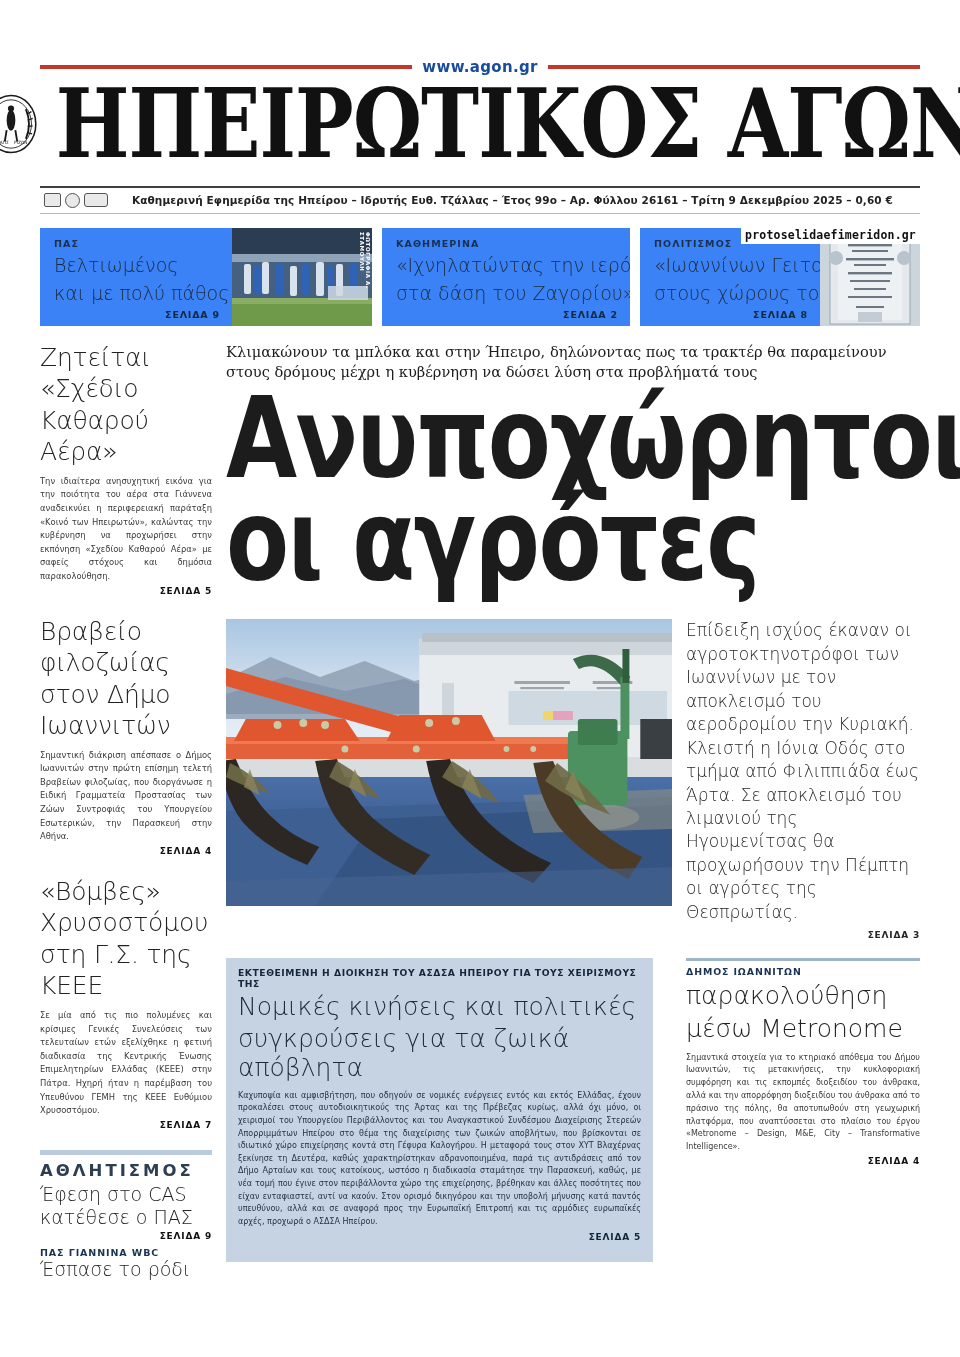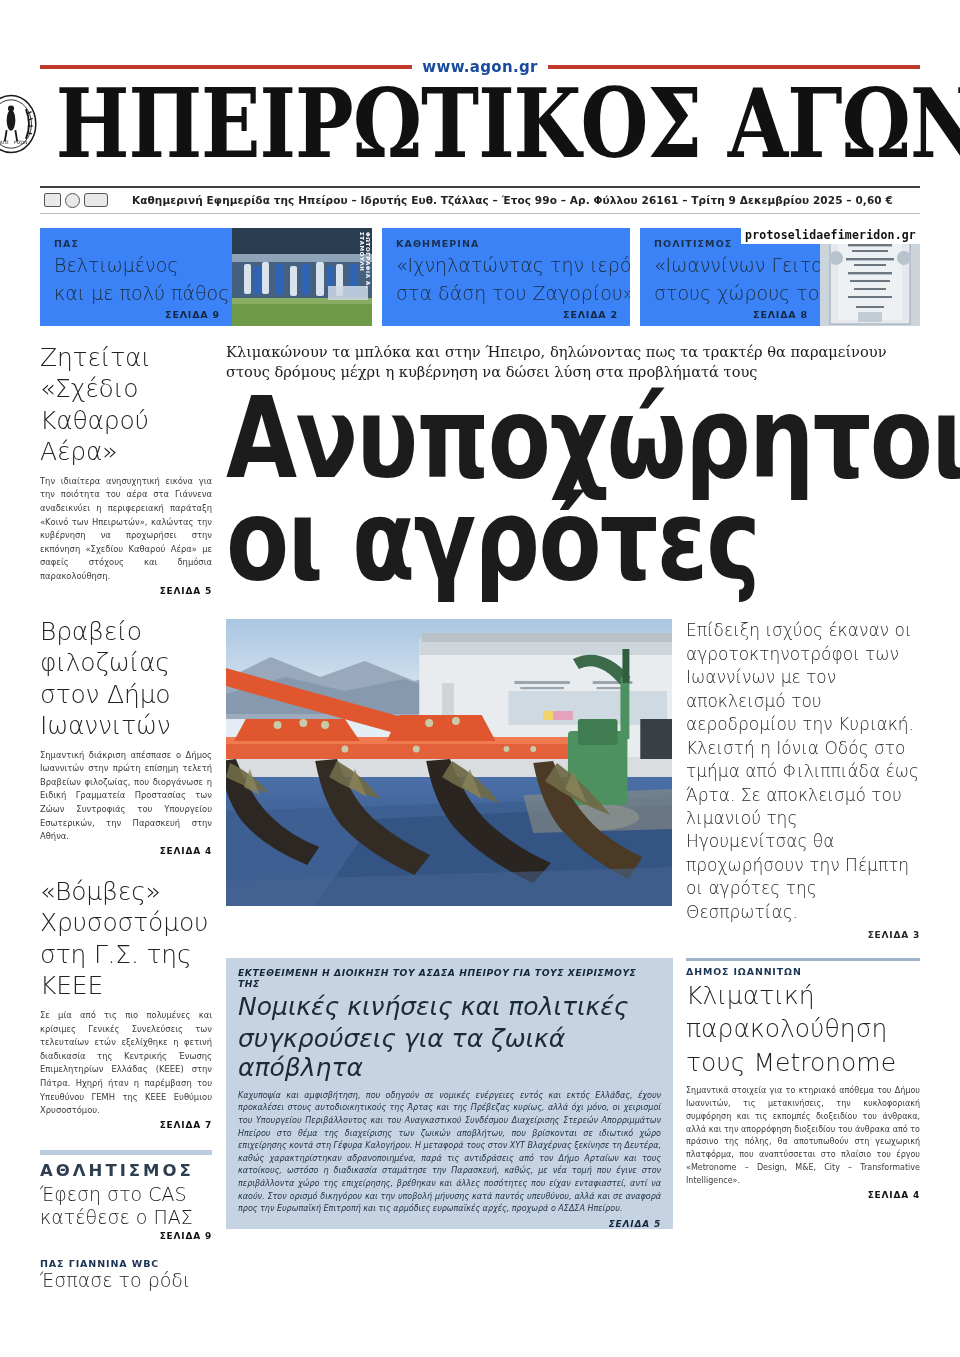--- a/index.html
+++ b/index.html
@@ -60,47 +60,47 @@
   .col-main { flex:1; min-width:0; }
 
   .lead-h { font-size:25px; font-weight:300; color:#222; line-height:1.26; letter-spacing:-.2px;}
   .lead-body { font-size:8.4px; line-height:1.62; color:#3a3a3a; text-align:justify; margin-top:7px; }
   .lead-pg { font-size:9px; font-weight:bold; letter-spacing:.8px; text-align:right; margin-top:2px; color:#111;}
   .lead-block { margin-bottom:20px; }
   .lead-block.tight .lead-h { font-size:21px; }
 
   .sport-rule { height:5px; background:#b9cbdc; margin:4px 0 6px; }
   .sport-head { font-size:16.5px; font-weight:bold; letter-spacing:3px; color:#2c3e50; margin-bottom:3px;}
-  .sp-kicker { font-size:9.5px; font-weight:bold; letter-spacing:.9px; color:#1b3352; margin-top:17px;}
+  .sp-kicker { font-size:9.5px; font-weight:bold; letter-spacing:.9px; color:#1b3352; margin-top:6px;}
   .sp-line { font-size:19px; font-weight:300; color:#1f1f1f; line-height:1.22; }
 
   
   .standfirst { font-family:"DejaVu Serif","Liberation Serif",serif; font-size:14.6px;
                 line-height:1.42; color:#1d1d1d; }
   .mega {
     font-family:"DejaVu Sans","Liberation Sans",sans-serif;
     font-weight:bold; font-size:112px; line-height:.84; letter-spacing:-2px;
     color:#1c1c1c; transform:scaleX(.82); transform-origin:left center; margin-top:8px;
     white-space:nowrap;
   }
 
   .mid { display:flex; gap:14px; margin-top:32px; }
   .photo-wrap { flex:1; min-width:0; }
   .photo { width:100%; height:287px; position:relative; overflow:hidden; background:#8fb4d6; }
   .side-text { flex:0 0 234px; font-size:17px; font-weight:300; line-height:1.38; color:#262626; }
   .side-text .pg2 { font-size:9px; font-weight:bold; letter-spacing:.8px; text-align:right; margin-top:5px;}
 
   
   .lower { display:flex; gap:13px; margin-top:16px; }
-  .asda { flex:1; background:#c5d3e2; padding:9px 12px 0; min-width:0;font-style:italic;}
+  .asda { flex:1; background:#c5d3e2; padding:9px 12px 20px; min-width:0;}
   .asda .k { font-size:9.2px; font-weight:bold; letter-spacing:.55px; color:#16263a;}
   .asda .h { font-size:25px; font-weight:300; color:#1b2a38; line-height:1.16; margin-top:3px;}
   .asda .b { font-size:8px; line-height:1.58; color:#1f3044; text-align:justify; margin-top:8px;}
   .asda .pg3 { font-size:9px; font-weight:bold; letter-spacing:.8px; text-align:right; margin-top:3px; color:#11263a;}
-  .dimos { flex:0 0 234px; }
+  .dimos { flex:0 0 234px;margin-left:20px; }
   .dimos .rule { height:3px; background:#9db4cb; margin-bottom:5px;}
   .dimos .k { font-size:9.4px; font-weight:bold; letter-spacing:.9px; color:#1b3352;}
   .dimos .h { font-size:25px; font-weight:300; color:#1f1f1f; line-height:1.18; margin-top:4px;}
   .dimos .b { font-size:8px; line-height:1.6; color:#3a3a3a; text-align:justify; margin-top:8px;}
   .dimos .pg4 { font-size:9px; font-weight:bold; letter-spacing:.8px; text-align:right; margin-top:2px; color:#111;}
 </style>
 </head>
 <body>
 
 <div class="page">
@@ -357,23 +357,22 @@
           <div class="k">ΕΚΤΕΘΕΙΜΕΝΗ Η ΔΙΟΙΚΗΣΗ ΤΟΥ ΑΣΔΣΑ ΗΠΕΙΡΟΥ ΓΙΑ ΤΟΥΣ ΧΕΙΡΙΣΜΟΥΣ ΤΗΣ</div>
           <div class="h">Νομικές κινήσεις και πολιτικές</div>
           <div class="h">συγκρούσεις για τα ζωικά απόβλητα</div>
           <div class="b">Καχυποψία και αμφισβήτηση, που οδηγούν σε νομικές ενέργειες εντός και εκτός Ελλάδας, έχουν προκαλέσει στους αυτοδιοικητικούς της Άρτας και της Πρέβεζας κυρίως, αλλά όχι μόνο, οι χειρισμοί του Υπουργείου Περιβάλλοντος και του Αναγκαστικού Συνδέσμου Διαχείρισης Στερεών Απορριμμάτων Ηπείρου στο θέμα της διαχείρισης των ζωικών αποβλήτων, που βρίσκονται σε ιδιωτικό χώρο επιχείρησης κοντά στη Γέφυρα Καλογήρου. Η μεταφορά τους στον ΧΥΤ Βλαχέρνας ξεκίνησε τη Δευτέρα, καθώς χαρακτηρίστηκαν αδρανοποιημένα, παρά τις αντιδράσεις από τον Δήμο Αρταίων και τους κατοίκους, ωστόσο η διαδικασία σταμάτησε την Παρασκευή, καθώς, με νέα τομή που έγινε στον περιβάλλοντα χώρο της επιχείρησης, βρέθηκαν και άλλες ποσότητες που είχαν ενταφιαστεί, αντί να καούν. Στον ορισμό δικηγόρου και την υποβολή μήνυσης κατά παντός υπευθύνου, αλλά και σε αναφορά προς την Ευρωπαϊκή Επιτροπή και τις αρμόδιες ευρωπαϊκές αρχές, προχωρά ο ΑΣΔΣΑ Ηπείρου.</div>
           <div class="pg3">ΣΕΛΙΔΑ 5</div>
         </div>
 
         <div class="dimos">
           <div class="rule"></div>
           <div class="k">ΔΗΜΟΣ ΙΩΑΝΝΙΤΩΝ</div>
-          <div class="h">Κλιματική</div>
           <div class="h">παρακολούθηση</div>
-          <div class="h">τους Metronome</div>
+          <div class="h">μέσω Metronome</div>
           <div class="b">Σημαντικά στοιχεία για το κτηριακό απόθεμα του Δήμου Ιωαννιτών, τις μετακινήσεις, την κυκλοφοριακή συμφόρηση και τις εκπομπές διοξειδίου του άνθρακα, αλλά και την απορρόφηση διοξειδίου του άνθρακα από το πράσινο της πόλης, θα αποτυπωθούν στη γεωχωρική πλατφόρμα, που αναπτύσσεται στο πλαίσιο του έργου «Metronome – Design, M&amp;E, City – Transformative Intelligence».</div>
           <div class="pg4">ΣΕΛΙΔΑ 4</div>
         </div>
       </div>
     </div>
   </div>
 
 </div>
 
 </body></html>

